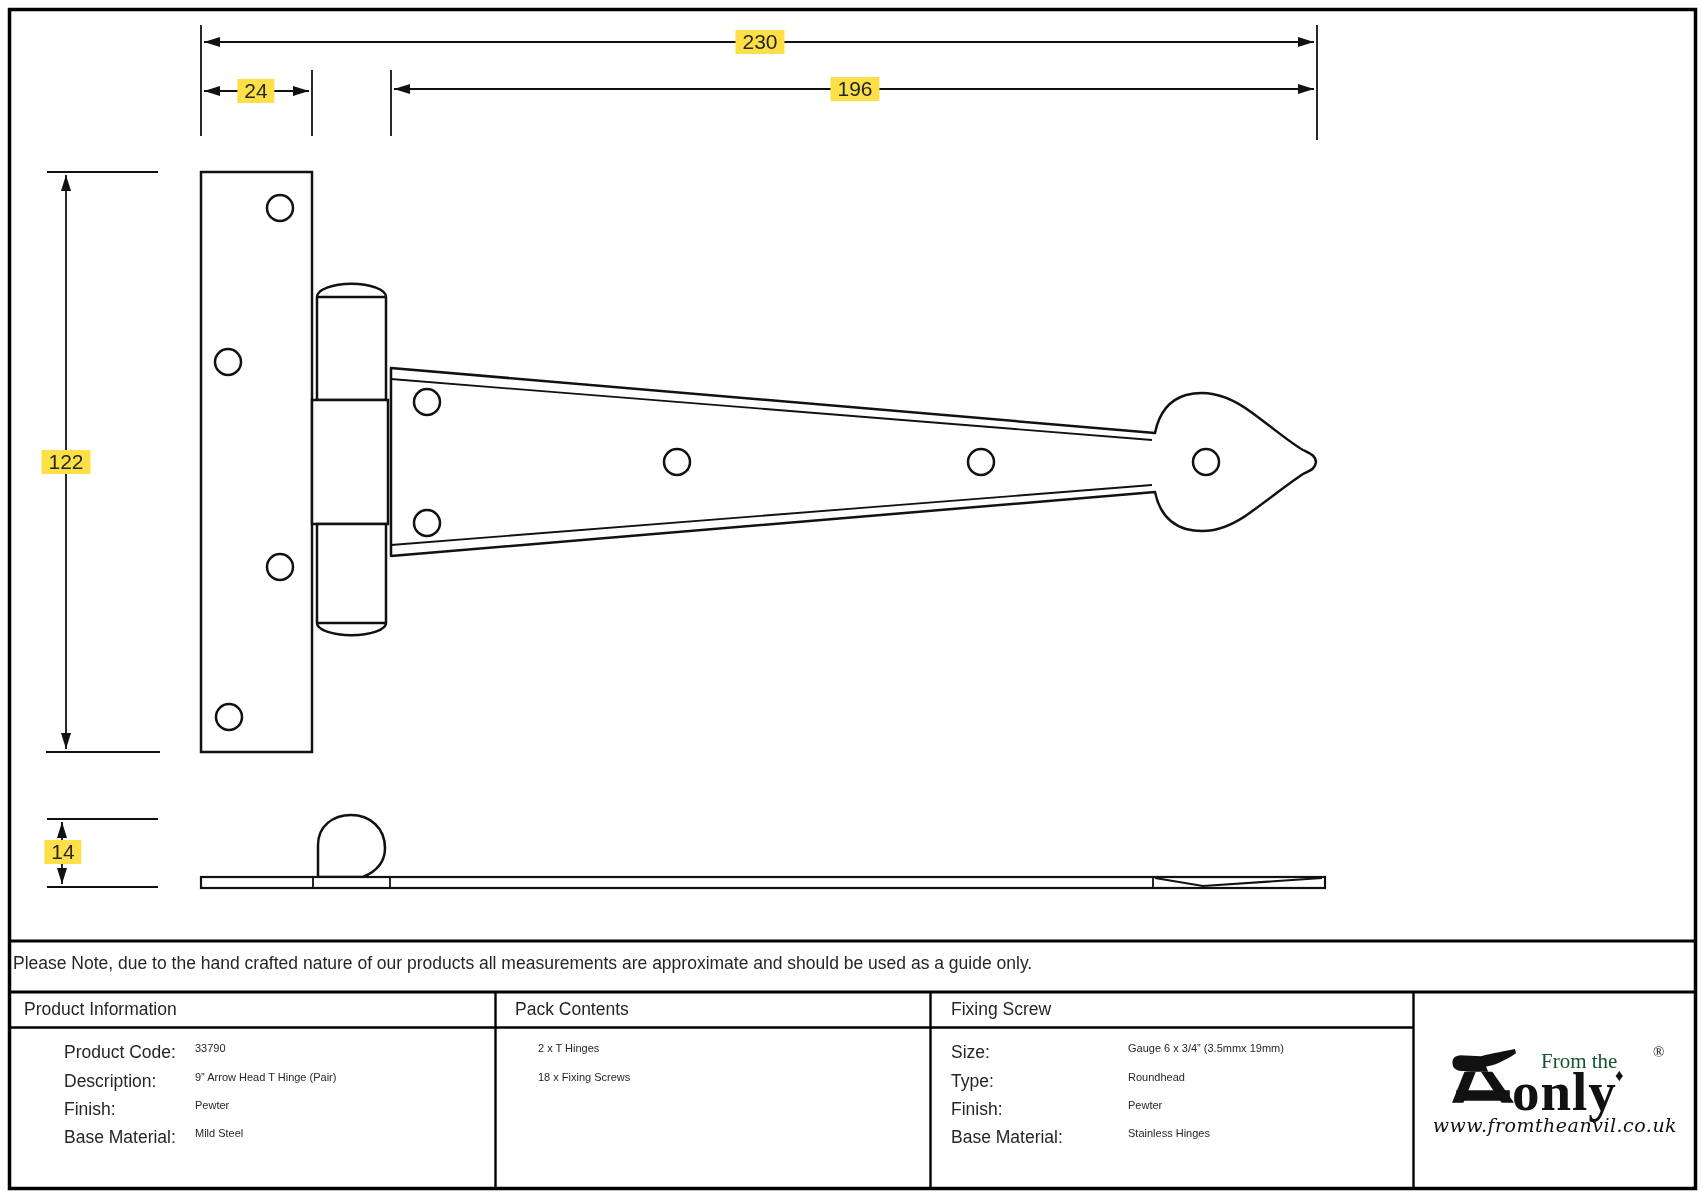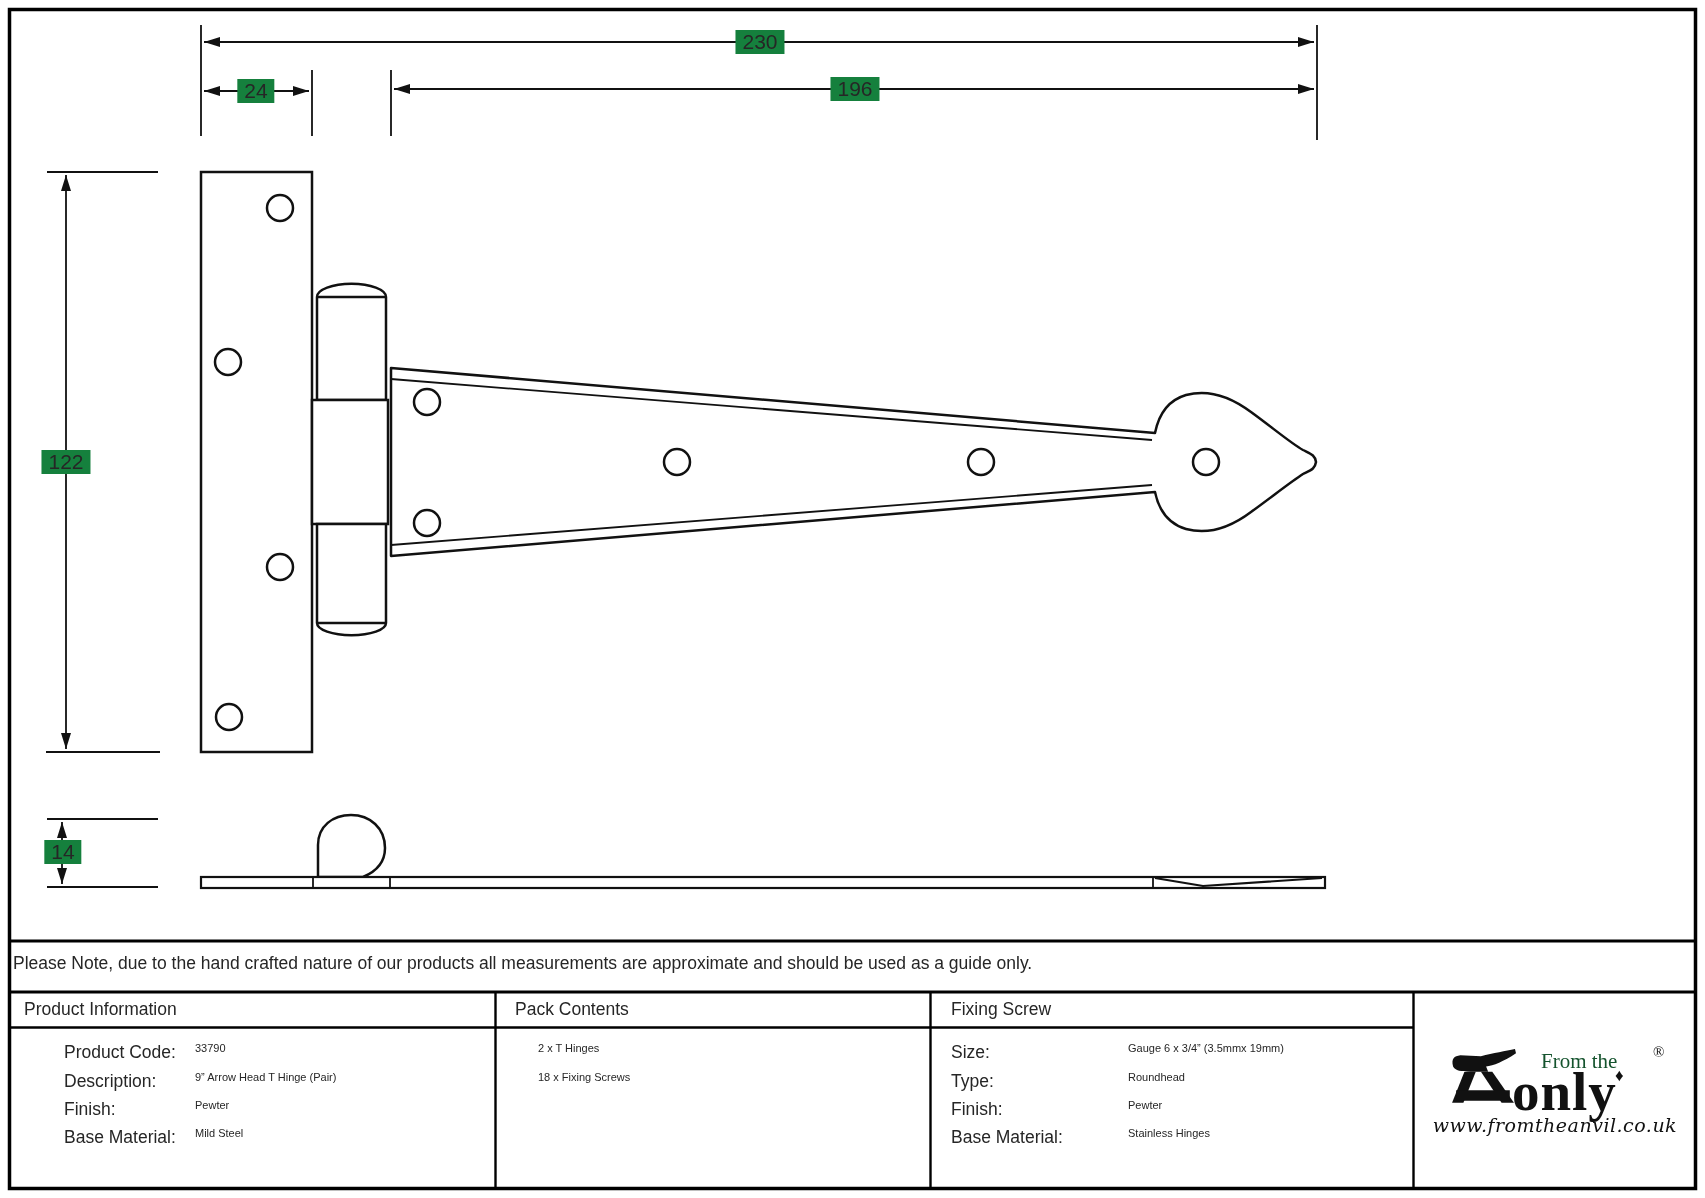--- a/index.html
+++ b/index.html
@@ -4,21 +4,21 @@
 <style>
   html,body{margin:0;padding:0;}
   body{
     width:1705px;height:1198px;position:relative;background:#ffffff;
     font-family:"Liberation Sans",sans-serif;color:#262626;overflow:hidden;
   }
   #drawing{position:absolute;left:0;top:0;}
   .txt{position:absolute;white-space:nowrap;}
   .dimlabel{
     position:absolute;transform:translate(-50%,-50%);
-    background:#15803d;padding:0 7px;font-size:21px;color:#262626;
+    background:#fde047;padding:0 7px;font-size:21px;color:#262626;
   }
   .note-text{left:13px;top:953px;font-size:17.5px;}
   .hdr{font-size:17.5px;text-align:right;}
   .cell-label{font-size:17.5px;}
   .cell-value{font-size:11px;margin-left:23px;}
   .r0{top:1042px;} .r1{top:1071px;} .r2{top:1099px;} .r3{top:1127px;}
   .pi-label{left:24px;margin-left:40px;} .pi-value{left:172px;}
   .pc-item{left:515px;}
   .fs-label{left:951px;} .fs-value{left:1105px;}
   .logo-fromthe{left:1541px;top:1049px;font-family:"Liberation Serif",serif;font-size:21px;color:#14532d;}

